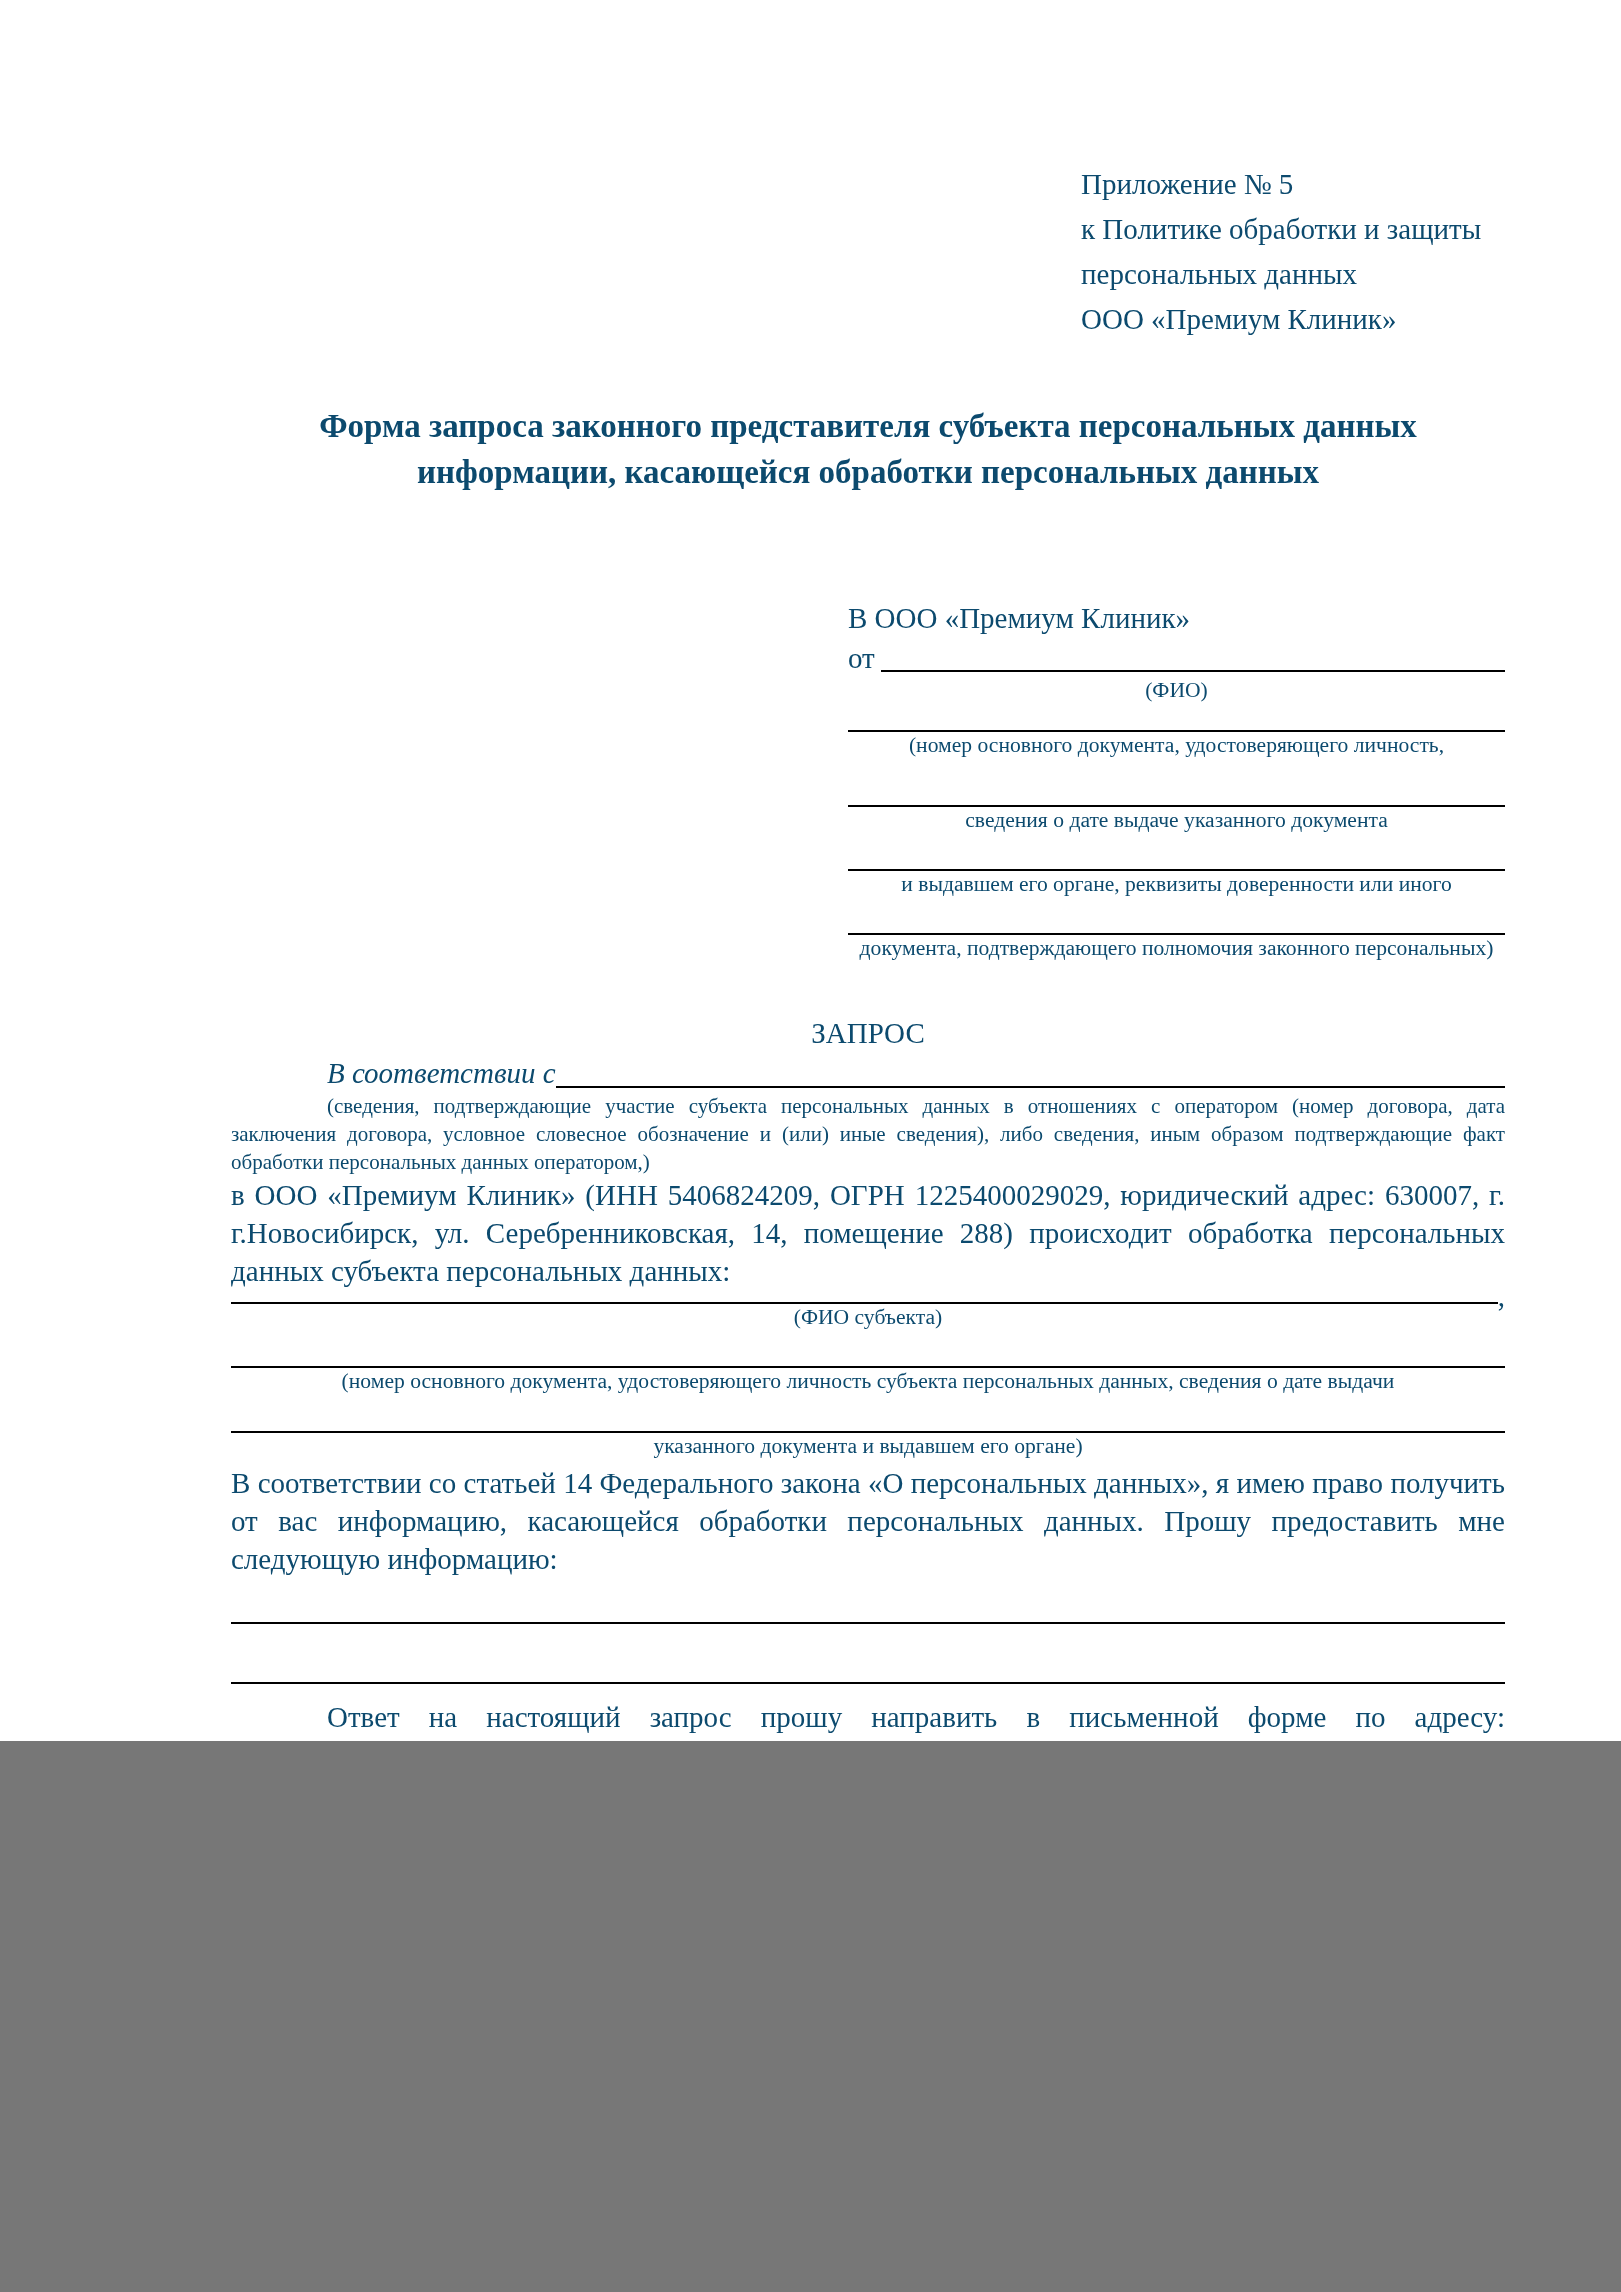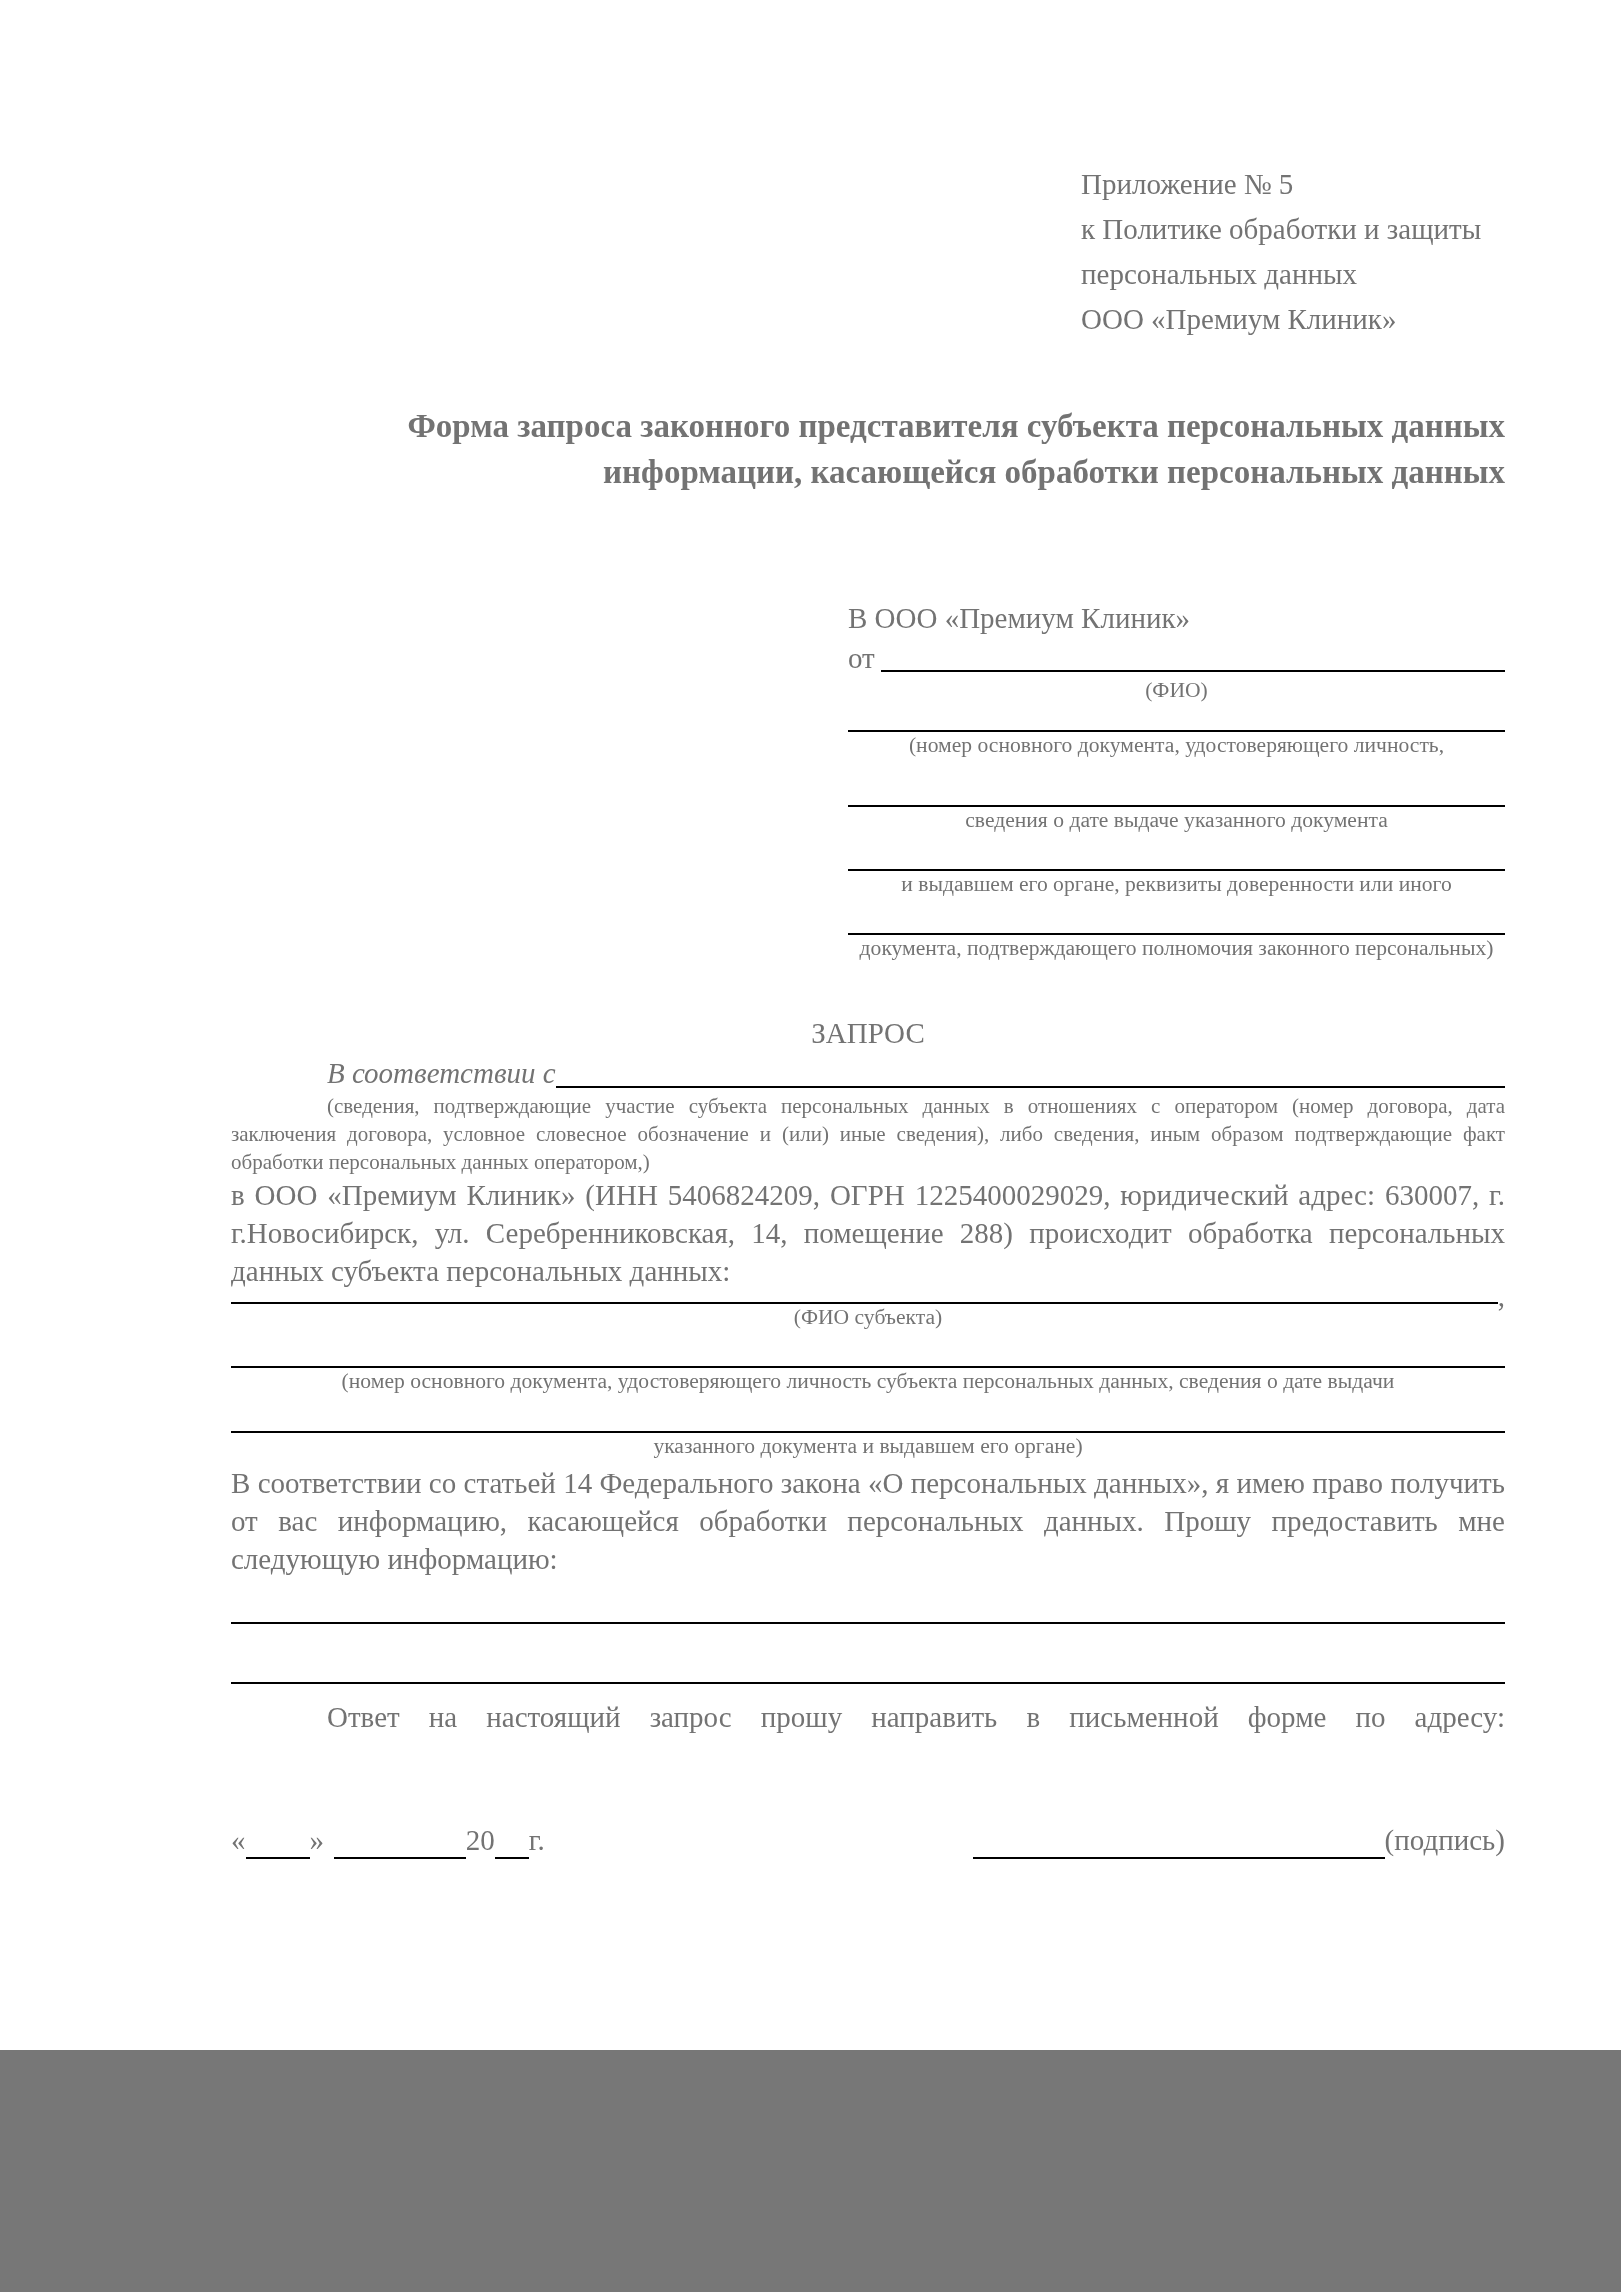--- a/index.html
+++ b/index.html
@@ -1,28 +1,28 @@
 <!DOCTYPE html>
 <html><head>
 <meta charset="utf-8">
 <style>
   html,body{margin:0;padding:0;background:#777;}
   .page{
     position:relative;
-    width:1621px;height:2050px;
+    width:1621px;height:1741px;
     margin:0 auto;
     background:#fff;
     box-sizing:border-box;
     padding:162px 116px 0 231px;
     font-family:"Liberation Serif","DejaVu Serif",serif;
-    font-size:29px;line-height:38px;color:#737373;
+    font-size:29px;line-height:38px;color:#0c4a6e;
   }
   .appendix{margin-left:850px;line-height:45px;}
   .title{margin-top:61px;text-align:center;font-weight:bold;font-size:33px;line-height:46px;}
-  .title>div{white-space:nowrap;text-align:right;}
+  .title>div{white-space:nowrap;}
   .recipient{margin-top:104px;margin-left:617px;}
   .r-to{height:39px;}
   .row{display:flex;align-items:flex-end;}
   .uline{border-bottom:2.9px solid #000;}
   .row .uline{margin-bottom:4.9px;}
   .grow{flex:1;}
   .from-row{height:39px;}
   .from-label{margin-right:5.9px;}
   .cap{font-size:21.6px;line-height:27.4px;}
   .cap.center{text-align:center;white-space:nowrap;}

